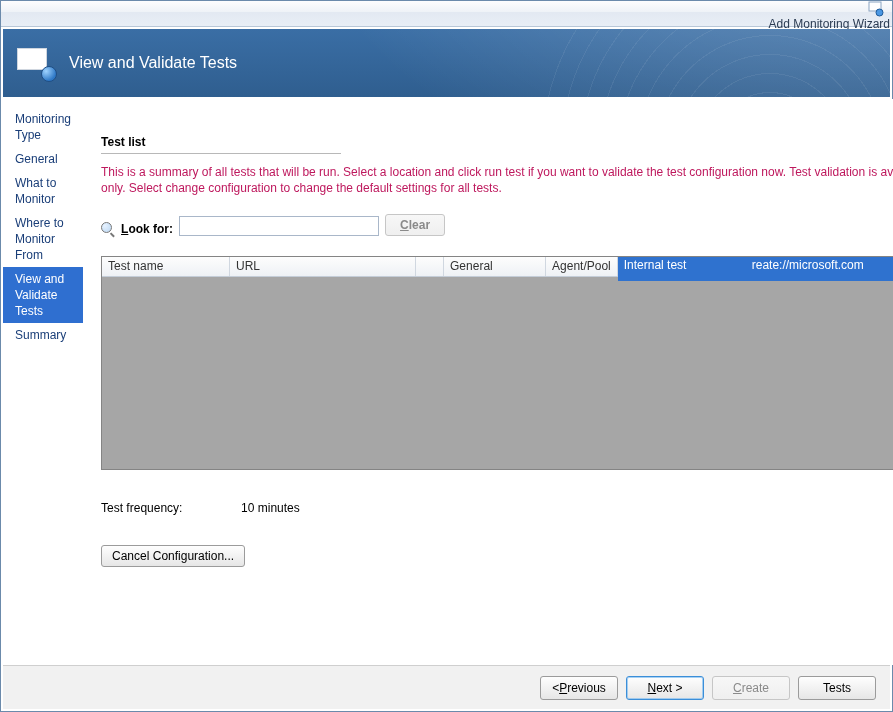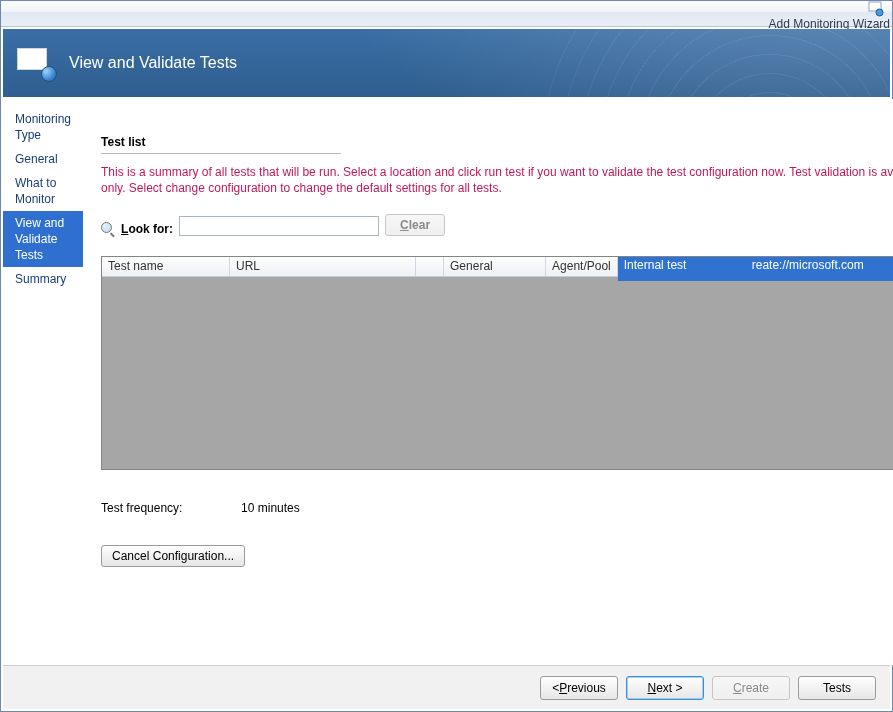--- a/index.html
+++ b/index.html
@@ -242,20 +242,21 @@
     </span>
     <span class="banner-title">View and Validate Tests</span>
   </div>
 
   <div class="body">
 
     <div class="sidebar">
       <div class="navitem">Monitoring Type</div>
       <div class="navitem">General</div>
       <div class="navitem">What to Monitor</div>
+      <div class="navitem">Where to Monitor From</div>
       <div class="navitem selected">View and Validate Tests</div>
       <div class="navitem">Summary</div>
     </div>
 
     <div class="content">
 
       <div class="help-link">
         <span class="help-icon">?</span>
         <span>Help</span>
       </div>

